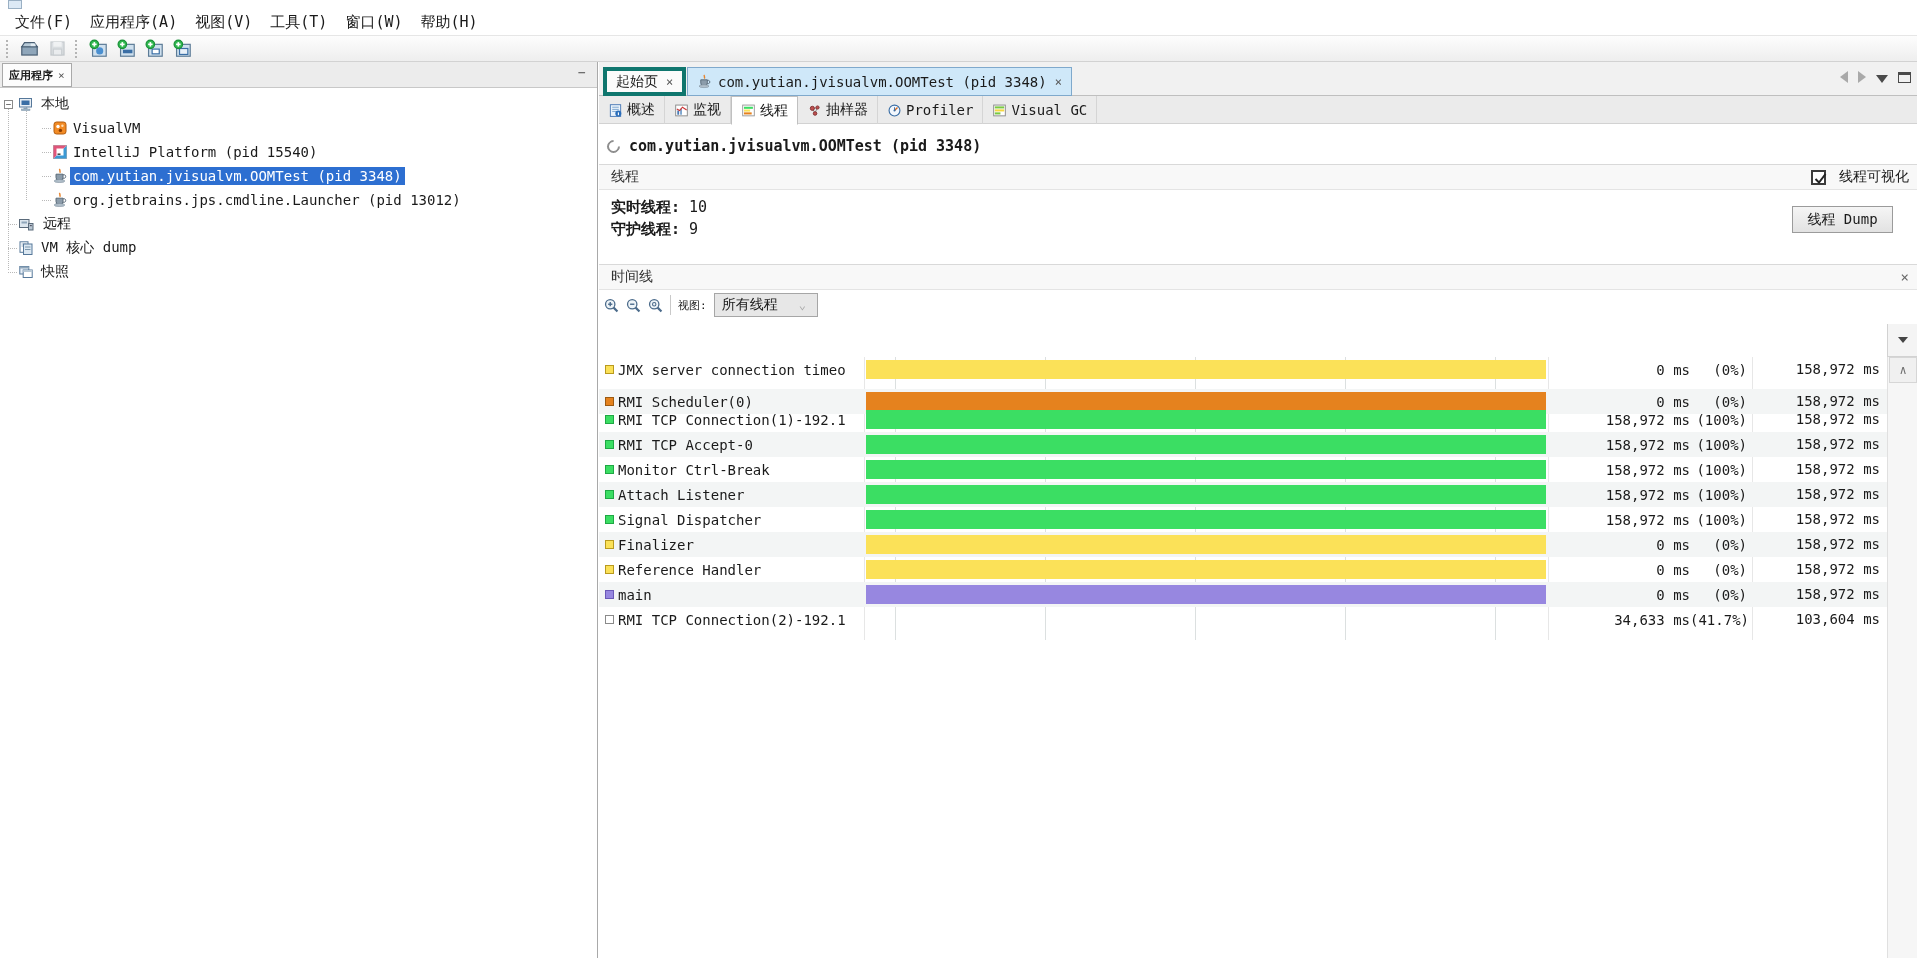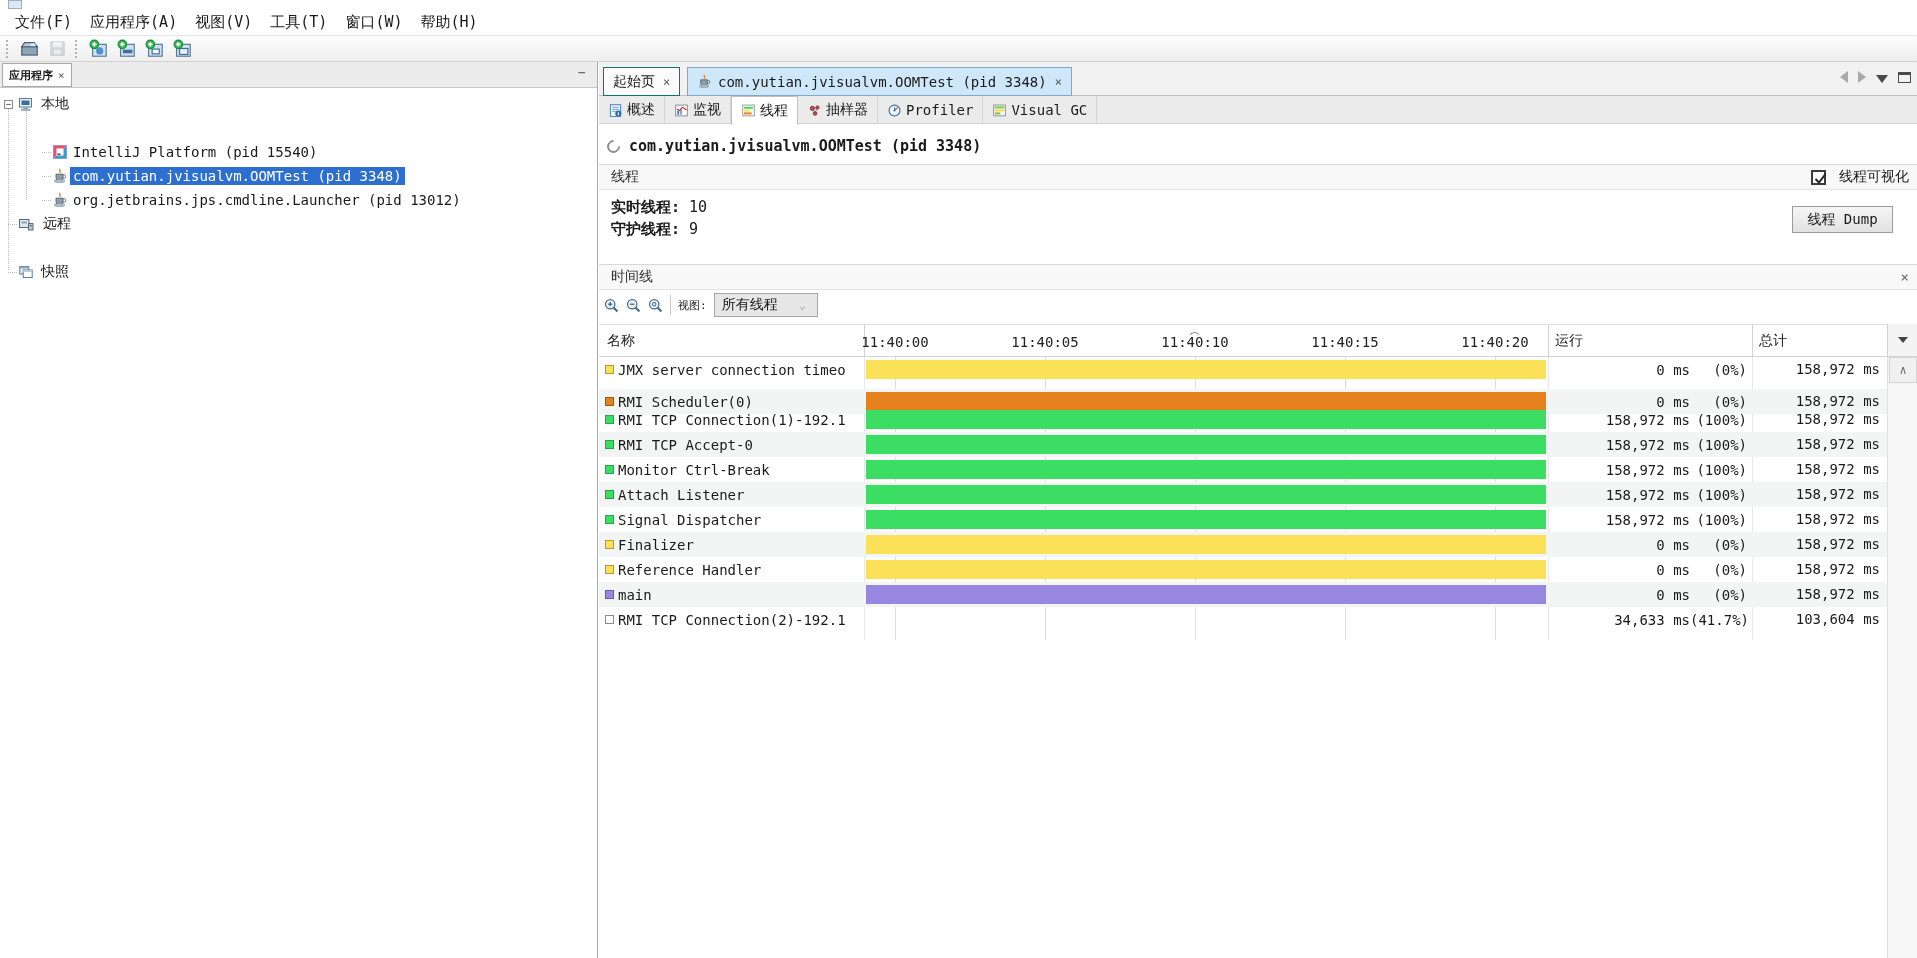--- a/index.html
+++ b/index.html
@@ -33,21 +33,21 @@
   .tree-label { position:absolute; white-space:nowrap; padding:1px 3px; font-size:14px; }
   .tree-label.sel { background:#2d6fd1; color:#fff; }
   .guide { position:absolute; border-left:1px dotted #b9b9b9; width:0; }
   .guide-h { position:absolute; border-top:1px dotted #b9b9b9; height:0; }
 
   
   #main { position:absolute; left:599px; top:62px; width:1318px; height:896px; background:#fff; }
 
   #doc-tabstrip { position:absolute; left:0; top:0; width:100%; height:34px; background:#f1f1f1; border-bottom:1px solid #bfbfbf; }
   .doc-tab { position:absolute; top:5px; height:29px; display:flex; align-items:center; gap:6px; padding:0 9px; font-size:14px; }
-  .doc-tab.inactive { background:#fbfbfb; border:1px solid #0f766e; }
+  .doc-tab.inactive { background:#fbfbfb; border:4px solid #0f766e; }
   .doc-tab.active { background:#cfe8f9; border:1px solid #7fa9cc; }
   .doc-tab .x { color:#555; font-size:12px; margin-left:2px; }
   #tab-nav { position:absolute; right:6px; top:9px; display:flex; align-items:center; gap:10px; }
   .tri-l { width:0; height:0; border:6px solid transparent; border-right:8px solid #a9a9a9; border-left:none; }
   .tri-r { width:0; height:0; border:6px solid transparent; border-left:8px solid #a9a9a9; border-right:none; }
   .tri-d { width:0; height:0; border:6px solid transparent; border-top:8px solid #4a4a4a; border-bottom:none; margin-top:3px; }
   .maxi { width:13px; height:11px; border:1px solid #4a4a4a; border-top:3px solid #4a4a4a; }
 
   #subtab-strip { position:absolute; left:0; top:34px; width:100%; height:28px; background:#ebebeb; border-bottom:1px solid #d2d2d2; display:flex; }
   .subtab { display:flex; align-items:center; gap:4px; padding:0 9px; font-size:14px; border-right:1px solid #d5d5d5; height:28px; }
@@ -191,20 +191,30 @@
         <div class="tree-row" style="top: 4px;">
           <span class="tree-expander">−</span>
           <span class="tree-icon" style="left:18px"><svg width="16" height="16" viewBox="0 0 16 16">
               <rect x="1.5" y="2.5" width="12" height="8.5" fill="#e9eff5" stroke="#56789a"></rect>
               <rect x="3.5" y="4.5" width="8" height="4.5" fill="#3a6ea5"></rect>
               <rect x="5.5" y="11.5" width="4" height="1.5" fill="#8fa6ba"></rect>
               <rect x="3.5" y="13" width="8.5" height="1.6" fill="#a9bccb" stroke="#7a92a8" stroke-width="0.5"></rect>
             </svg></span>
           <span class="tree-label " style="left:38px">本地</span>
         </div>
+        <div class="tree-row" style="top: 28px;">
+          <span class="guide-h" style="left:42px;top:12px;width:9px"></span>
+          <span class="tree-icon" style="left:52px"><svg width="16" height="16" viewBox="0 0 16 16">
+              <rect x="2" y="2" width="12" height="12" rx="2.5" fill="#f28b25" stroke="#b35c0e"></rect>
+              <circle cx="6" cy="6.5" r="1.7" fill="#ffffff"></circle>
+              <circle cx="10.4" cy="5.8" r="1.2" fill="#ffe0b8"></circle>
+              <circle cx="8.4" cy="10.4" r="1.7" fill="#8a3c00"></circle>
+            </svg></span>
+          <span class="tree-label " style="left:70px">VisualVM</span>
+        </div>
         <div class="tree-row" style="top: 52px; padding-left: 32px;">
           <span class="guide-h" style="left:42px;top:12px;width:9px"></span>
           <span class="tree-icon" style="left:52px"><svg width="16" height="16" viewBox="0 0 16 16">
               <rect x="1.5" y="1.5" width="13" height="13" fill="#ffffff" stroke="#b0b0b0"></rect>
               <path d="M1.5 14.5 L14.5 1.5 L14.5 14.5 Z" fill="#3b99d4"></path>
               <path d="M1.5 1.5 L14.5 1.5 L1.5 14.5 Z" fill="#e0557a"></path>
               <rect x="4.5" y="4.5" width="7" height="7" fill="#ffffff"></rect>
               <rect x="5.5" y="9.5" width="3" height="1.4" fill="#333"></rect>
             </svg></span>
           <span class="tree-label " style="left:70px">IntelliJ Platform (pid 15540)</span>
@@ -231,20 +241,32 @@
         </div>
         <div class="tree-row" style="top: 124px;">
           <span class="guide-h" style="left:8px;top:12px;width:9px"></span>
           <span class="tree-icon" style="left:18px"><svg width="16" height="16" viewBox="0 0 16 16">
               <rect x="1.5" y="3.5" width="9.5" height="8" fill="#dde6ee" stroke="#5a6a7a"></rect>
               <rect x="3.5" y="5.5" width="5.5" height="2" fill="#8fa6ba"></rect>
               <rect x="10.5" y="7.5" width="4.5" height="6.5" fill="#b8c6d2" stroke="#5a6a7a"></rect>
               <rect x="11.8" y="9" width="2" height="1.2" fill="#556"></rect>
             </svg></span>
           <span class="tree-label " style="left:40px">远程</span>
+        </div>
+        <div class="tree-row" style="top: 148px;">
+          <span class="guide-h" style="left:8px;top:12px;width:9px"></span>
+          <span class="tree-icon" style="left:18px"><svg width="16" height="16" viewBox="0 0 16 16">
+              <rect x="2" y="1.8" width="8" height="10.5" fill="#ffffff" stroke="#56789a"></rect>
+              <line x1="3.5" y1="4" x2="8.5" y2="4" stroke="#9ab0c4"></line>
+              <line x1="3.5" y1="6" x2="8.5" y2="6" stroke="#9ab0c4"></line>
+              <rect x="5.5" y="4" width="8.5" height="10.5" fill="#dce8f2" stroke="#56789a"></rect>
+              <line x1="7" y1="7" x2="12.5" y2="7" stroke="#7a96ac"></line>
+              <line x1="7" y1="9.5" x2="12.5" y2="9.5" stroke="#7a96ac"></line>
+            </svg></span>
+          <span class="tree-label " style="left:38px">VM 核心 dump</span>
         </div>
         <div class="tree-row" style="top: 172px;">
           <span class="guide-h" style="left:8px;top:12px;width:9px"></span>
           <span class="tree-icon" style="left:18px"><svg width="16" height="16" viewBox="0 0 16 16">
               <rect x="1.8" y="2.5" width="9" height="7.5" fill="#e8f0f8" stroke="#56789a"></rect>
               <rect x="1.8" y="2.5" width="9" height="2" fill="#8fa6ba"></rect>
               <rect x="5.2" y="6" width="9" height="7.5" fill="#ffffff" stroke="#56789a"></rect>
               <rect x="5.2" y="6" width="9" height="2" fill="#b9c9d6"></rect>
             </svg></span>
           <span class="tree-label " style="left:38px">快照</span>
@@ -406,30 +428,20 @@
           </svg>
         </span>
       <span id="tl-sep"></span>
       <span id="view-label">视图:</span>
       <span id="view-dd">
         <span class="val">所有线程</span>
         <span class="chev">⌄</span>
       </span>
     </div>
 
-    <div id="thead">
-      <span class="hlabel" style="left:8px">名称</span>
-      <span class="hlabel" style="left:956px">运行</span>
-      <span class="hlabel" style="left:1160px">总计</span>
-      <span class="hsep" style="left:265px"></span>
-      <span class="hsep" style="left:949px"></span>
-      <span class="hsep" style="left:1153px"></span>
-      <span id="pos-caret" style="left:596px">︿</span>
-      <span id="tick-labels"><span class="tick-label" style="left: 296px;">11:40:00</span><span class="tick-label" style="left: 446px;">11:40:05</span><span class="tick-label" style="left: 596px;">11:40:10</span><span class="tick-label" style="left: 746px;">11:40:15</span><span class="tick-label" style="left: 896px;">11:40:20</span></span>
-    </div>
     <div id="colsel-btn">
         <span class="tri-sm"></span>
       </div>
 
     <div id="tbody">
         <div class="gridline" style="left:296px"></div>
         <div class="gridline" style="left:446px"></div>
         <div class="gridline" style="left:596px"></div>
         <div class="gridline" style="left:746px"></div>
         <div class="gridline" style="left:896px"></div>

